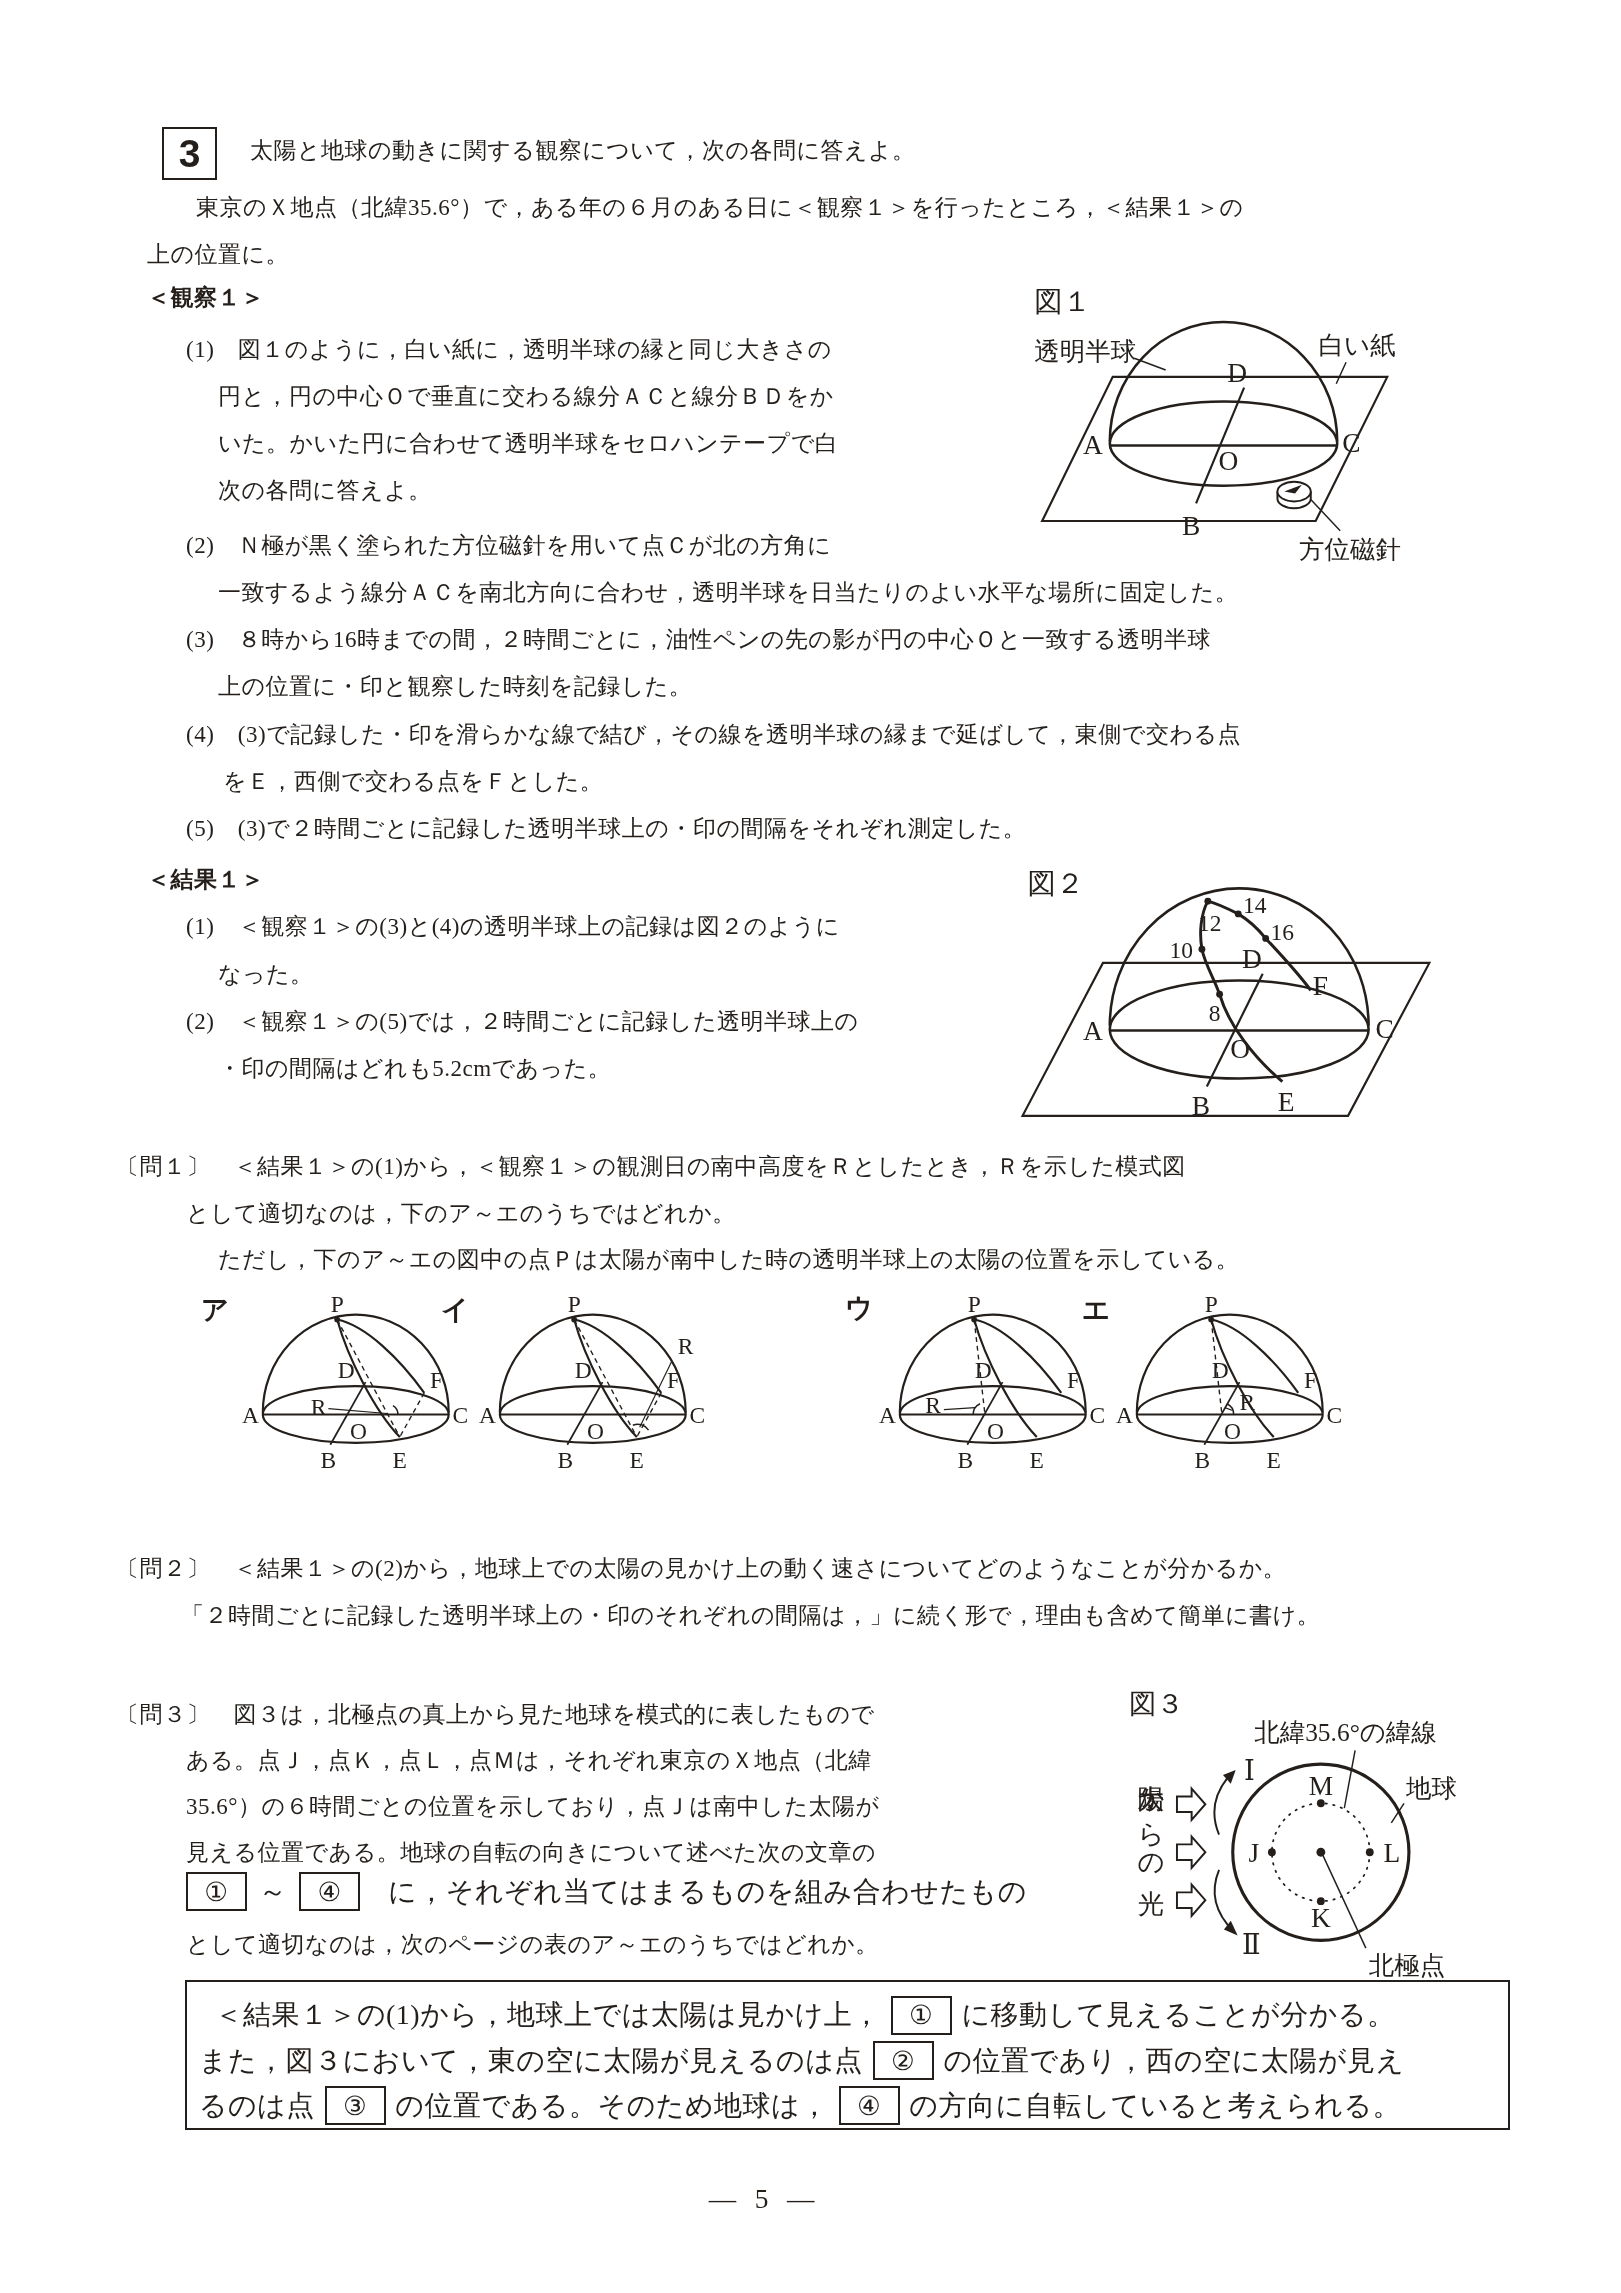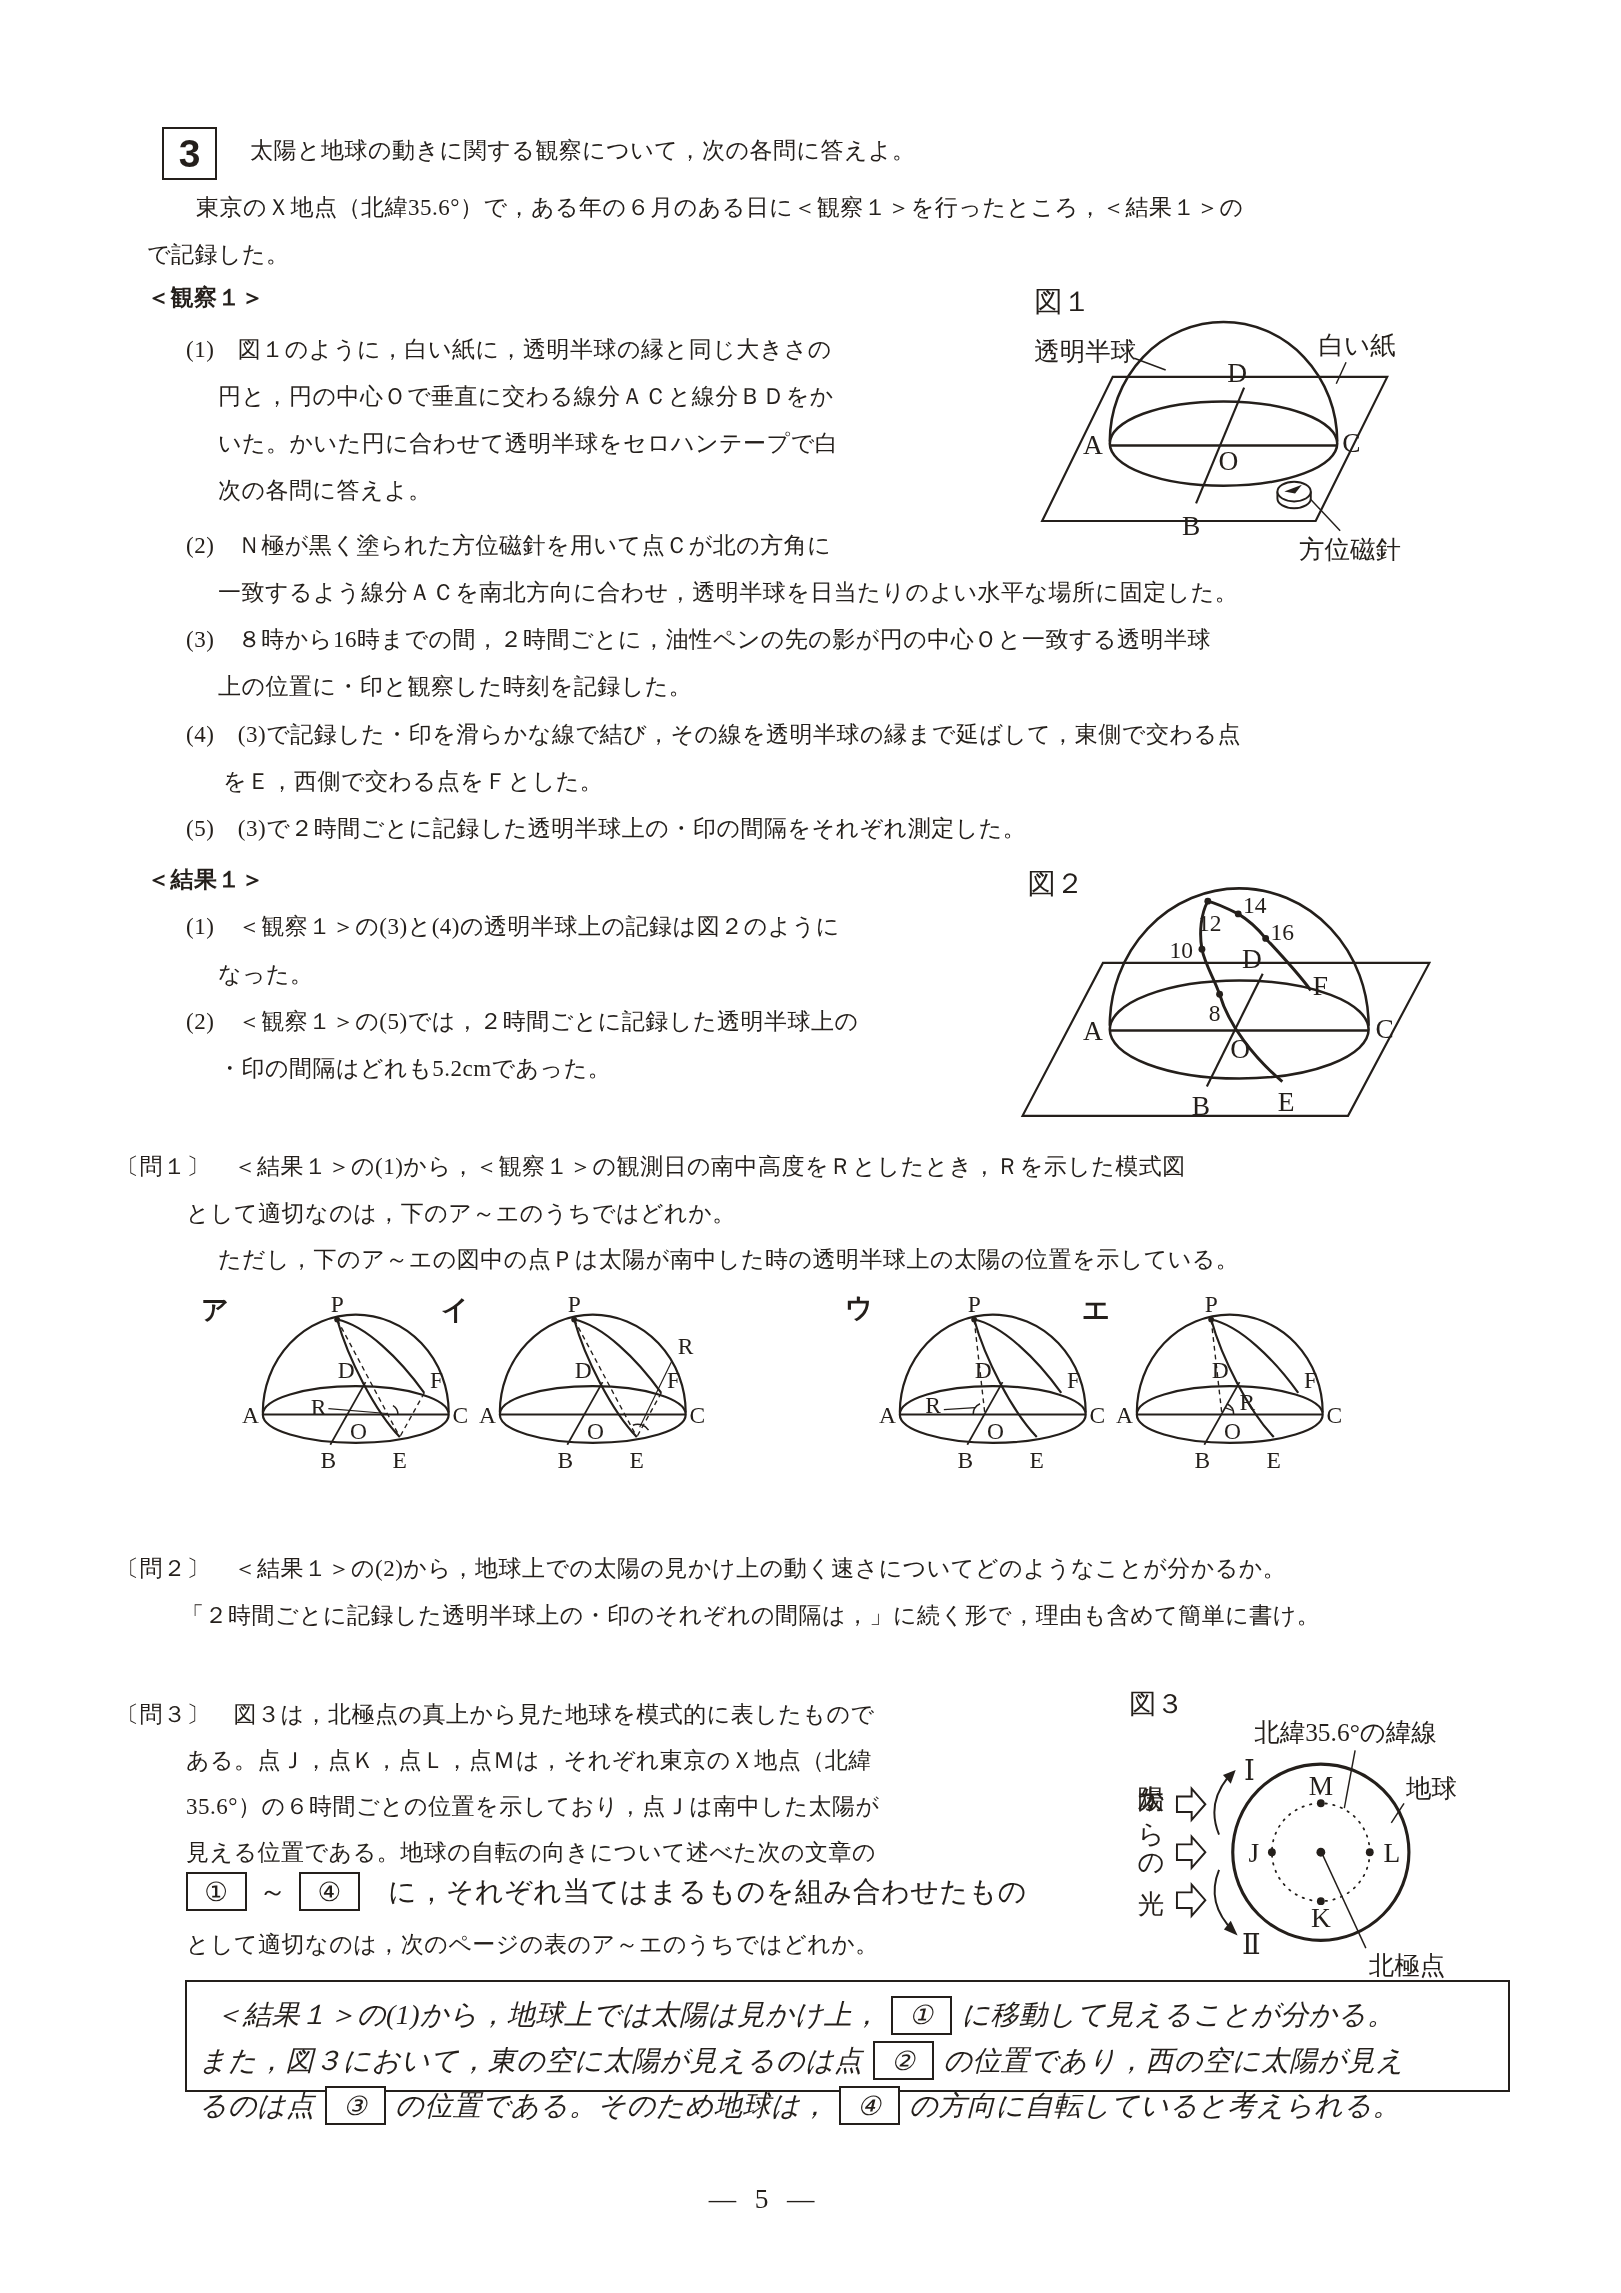--- a/index.html
+++ b/index.html
@@ -8,40 +8,40 @@
   .ln{position:absolute;white-space:nowrap;font-size:23px;letter-spacing:0.5px;line-height:1.2;}
   .goth{font-family:"Liberation Sans","DejaVu Sans",sans-serif;font-weight:bold;}
   .qnum-box{position:absolute;left:162px;top:127px;width:55px;height:53px;border:2.5px solid #241f1b;
         display:flex;align-items:center;justify-content:center;font-size:39px;font-weight:bold;
         font-family:"Liberation Sans","DejaVu Sans",sans-serif;box-sizing:border-box;}
   .flexline{position:absolute;display:flex;align-items:center;white-space:nowrap;font-size:28px;letter-spacing:0.5px;}
   .nbox{display:inline-flex;align-items:center;justify-content:center;border:2px solid #241f1b;
         min-width:61px;height:39px;font-size:26.5px;box-sizing:border-box;background:#fff;}
   .tilde{margin:0 11.8px;}
   .after-box{margin-left:28px;}
-  .bottom-box{position:absolute;left:185px;top:1980px;width:1325px;height:112px;border:2.9px solid #241f1b;box-sizing:border-box;font-style:italic;}
+  .bottom-box{position:absolute;left:185px;top:1980px;width:1325px;height:150px;border:2.9px solid #241f1b;box-sizing:border-box;}
   .bottom-box .flexline{position:absolute;}
   .vtext{position:absolute;writing-mode:vertical-rl;text-orientation:upright;font-size:26.5px;letter-spacing:2.9px;white-space:nowrap;}
   .pageno{position:absolute;left:59px;top:2184px;width:1411px;text-align:center;font-size:27.4px;letter-spacing:5.9px;}
   svg{position:absolute;overflow:visible;}
   svg text{font-family:"Liberation Serif","DejaVu Serif",serif;fill:#241f1b;}
   .opt-label{position:absolute;font-size:27.4px;}
 </style>
 </head>
 <body>
 
 <div class="page">
 
   <div class="qnum-box">
     <span>3</span>
   </div>
   <div class="ln" style="left:250px;top:137px;">太陽と地球の動きに関する観察について，次の各問に答えよ。</div>
 
   <div class="ln" style="left:196px;top:194px;">東京のＸ地点（北緯35.6°）で，ある年の６月のある日に＜観察１＞を行ったところ，＜結果１＞の</div>
-  <div class="ln" style="left:147px;top:241px;">で記録した。</div>
+  <div class="ln" style="left:147px;top:241px;">上の位置に。</div>
 
   <div class="ln goth" style="left:147px;top:284px;">＜観察１＞</div>
   <div class="ln" style="left:186px;top:336px;">(1)　図１のように，白い紙に，透明半球の縁と同じ大きさの</div>
   <div class="ln" style="left:218px;top:383px;">円と，円の中心Ｏで垂直に交わる線分ＡＣと線分ＢＤをか</div>
   <div class="ln" style="left:218px;top:430px;">いた。かいた円に合わせて透明半球をセロハンテープで白</div>
   <div class="ln" style="left:218px;top:477px;">次の各問に答えよ。</div>
   <div class="ln" style="left:186px;top:532px;">(2)　Ｎ極が黒く塗られた方位磁針を用いて点Ｃが北の方角に</div>
   <div class="ln" style="left:218px;top:579px;">一致するよう線分ＡＣを南北方向に合わせ，透明半球を日当たりのよい水平な場所に固定した。</div>
   <div class="ln" style="left:186px;top:626px;">(3)　８時から16時までの間，２時間ごとに，油性ペンの先の影が円の中心Ｏと一致する透明半球</div>
   <div class="ln" style="left:218px;top:673px;">上の位置に・印と観察した時刻を記録した。</div>

